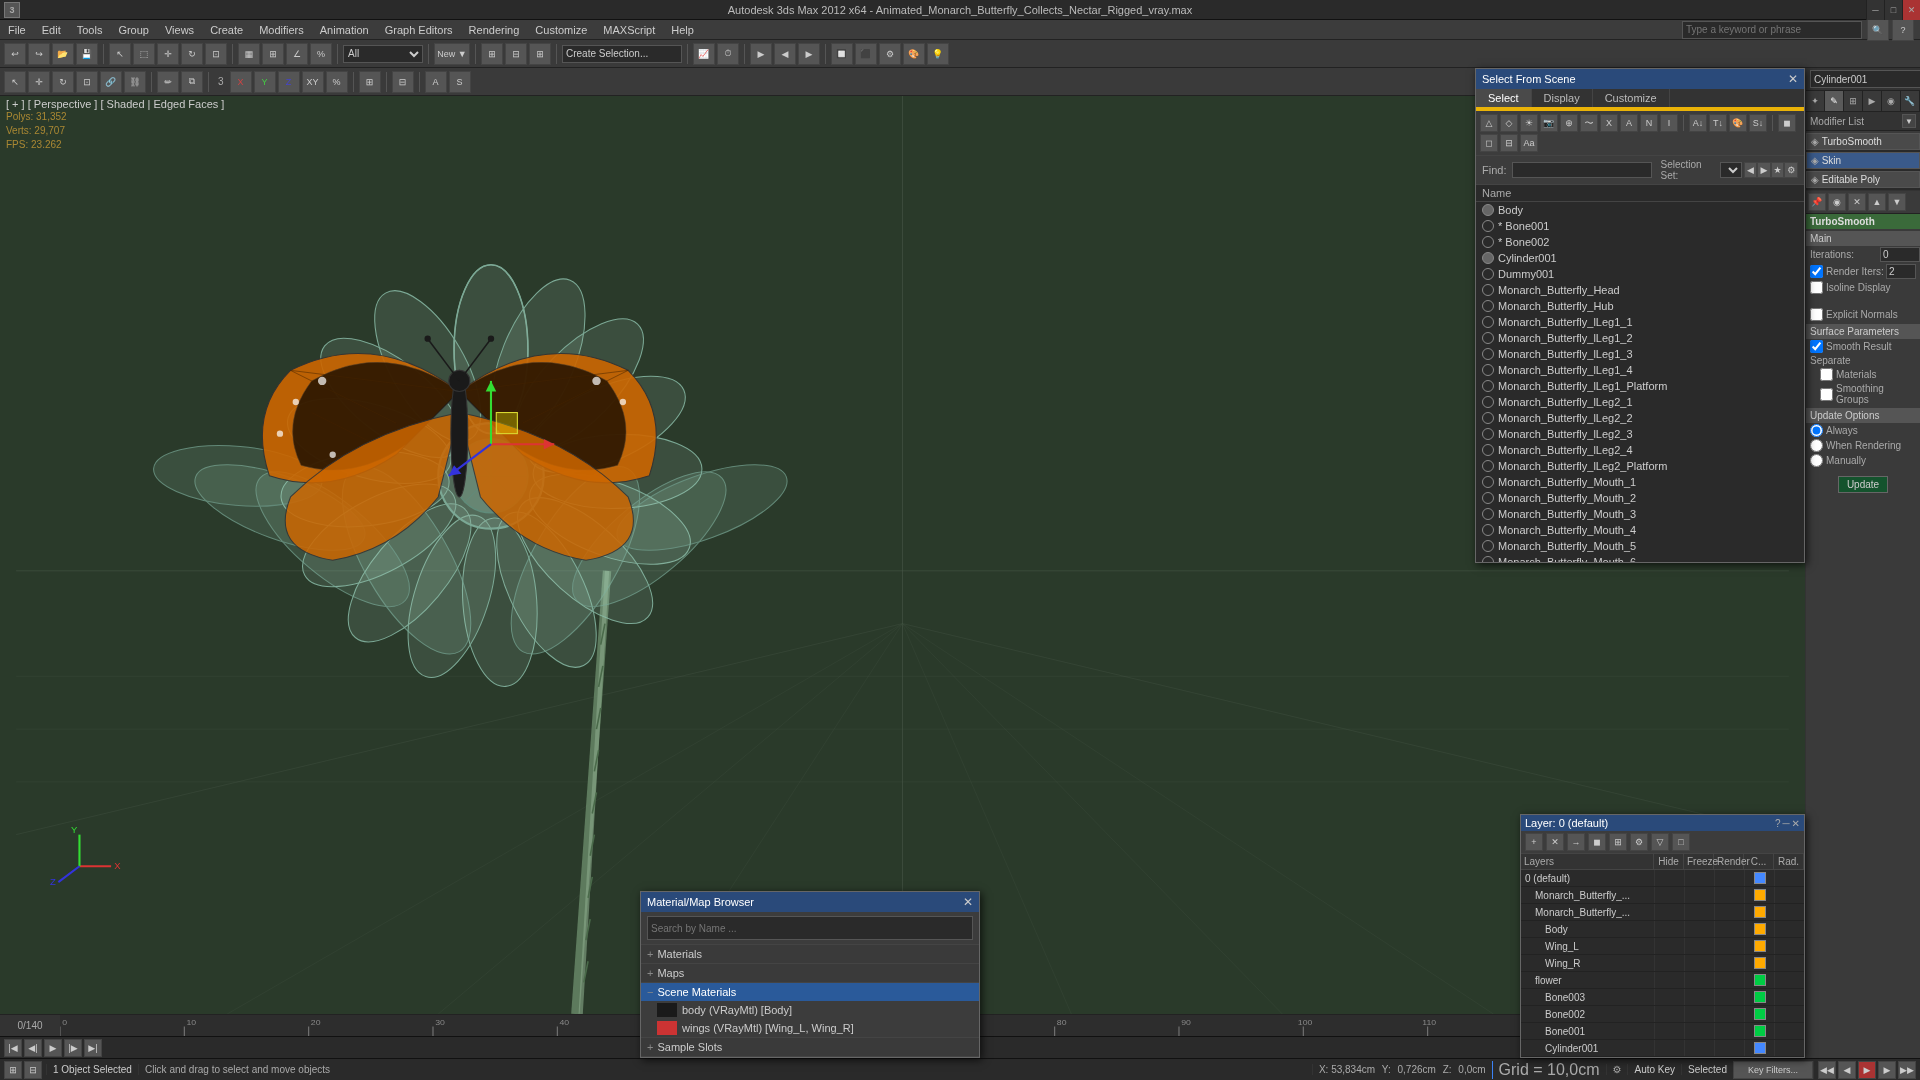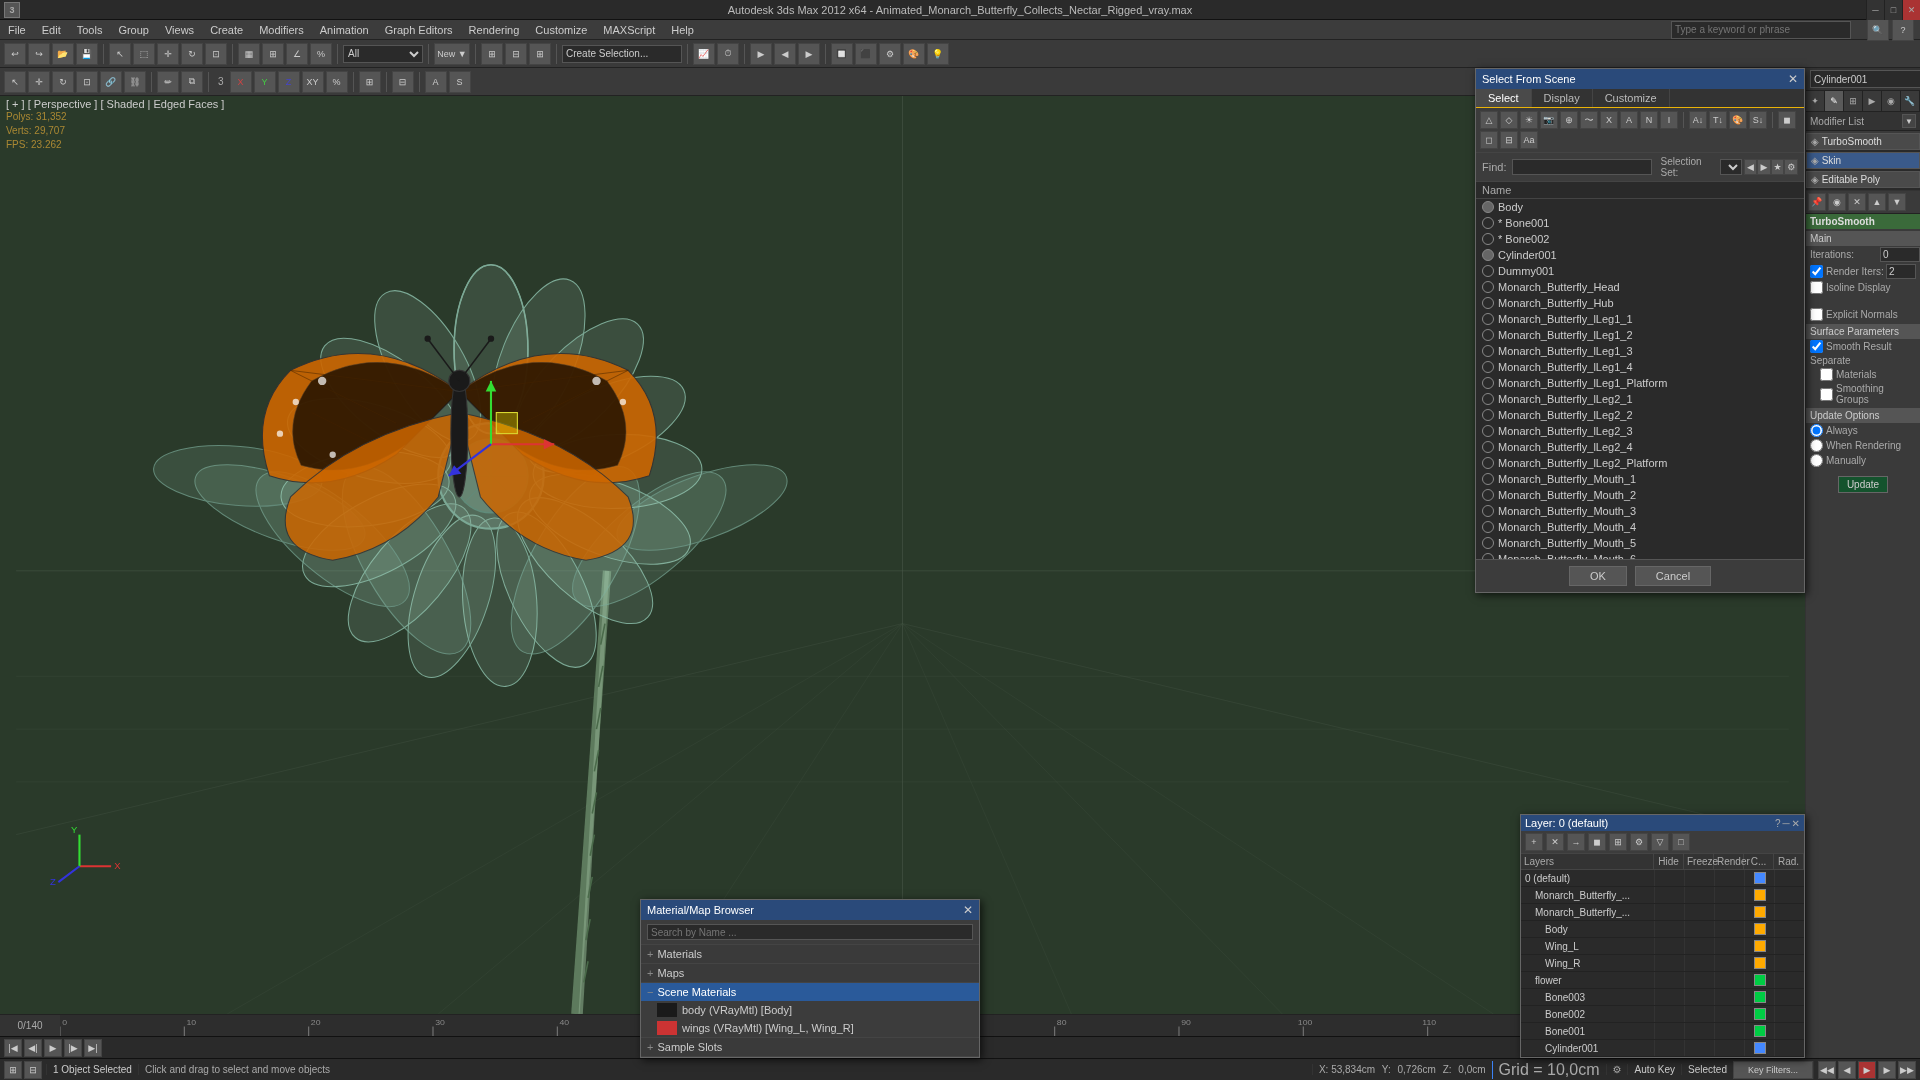--- a/index.html
+++ b/index.html
@@ -151,21 +151,21 @@
       justify-content: space-between;
     }
     .dialog-title-bar .dialog-close {
       cursor: pointer;
       color: #ccc;
       font-size: 12px;
     }
     .dialog-tabs {
       display: flex;
       background: #333;
-      border-bottom: 1px solid #eab308;
+      border-bottom: 4px solid #eab308;
     }
     .dialog-tab {
       padding: 3px 12px;
       font-size: 11px;
       color: #bbb;
       cursor: pointer;
       border-right: 1px solid #444;
     }
     .dialog-tab.active { background: #4a4a4a; color: #fff; }
     .dialog-toolbar {
@@ -530,21 +530,21 @@
   <div class="menu-item">Views</div>
   <div class="menu-item">Create</div>
   <div class="menu-item">Modifiers</div>
   <div class="menu-item">Animation</div>
   <div class="menu-item">Graph Editors</div>
   <div class="menu-item">Rendering</div>
   <div class="menu-item">Customize</div>
   <div class="menu-item">MAXScript</div>
   <div class="menu-item">Help</div>
   <div style="flex:1"></div>
-  <div style="display:flex;align-items:center;margin-right:16px;">
+  <div style="display:flex;align-items:center;margin-right:5px;">
     <input class="tb-input" style="width: 180px;" placeholder="Type a keyword or phrase">
   </div>
   <div style="display:flex;gap:3px;margin-right:6px;">
     <div class="tb-btn">🔍</div>
     <div class="tb-btn">?</div>
   </div>
 </div>
 
 <div id="toolbar1">
 
@@ -1006,24 +1006,20 @@
       </div>
       <div class="dialog-list-item">
         <div class="item-icon"></div>
         <span>Monarch_Butterfly_Mouth_5</span>
       </div>
       <div class="dialog-list-item">
         <div class="item-icon"></div>
         <span>Monarch_Butterfly_Mouth_6</span>
       </div>
     </div>
-  <div class="dialog-footer">
-    <button class="dialog-btn">OK</button>
-    <button class="dialog-btn">Cancel</button>
-  </div>
 </div>
 
 <div id="layers-panel">
   <div class="layers-header-bar">
     <span style="font-size:11px;color:#fff;">Layer: 0 (default)</span>
     <div style="display:flex;gap:2px;">
       <span style="color:#aaa;cursor:pointer;font-size:10px;">?</span>
       <span style="color:#aaa;cursor:pointer;font-size:10px;">─</span>
       <span style="color:#aaa;cursor:pointer;font-size:10px;">✕</span>
     </div>
@@ -1159,21 +1155,21 @@
       </div>
     </div>
 </div>
 
 <div id="material-browser">
   <div class="dialog-title-bar">
     <span>Material/Map Browser</span>
     <span class="dialog-close">✕</span>
   </div>
   <div class="mat-search-bar">
-    <input type="text" style="flex: 1 1 0%; background: rgb(42, 42, 42); border: 1px solid rgb(85, 85, 85); color: rgb(204, 204, 204); font-size: 10px; height: 16px; padding: 0px 3px;" placeholder="Search by Name ...">
+    <input type="text" style="flex: 1 1 0%; background: rgb(42, 42, 42); border: 1px solid rgb(85, 85, 85); color: rgb(204, 204, 204); font-size: 10px; height: 24px; padding: 0px 3px;" placeholder="Search by Name ...">
   </div>
   <div class="mat-section">
     <div class="mat-section-header">
       <span class="expand-icon">+</span>
       <span>Materials</span>
     </div>
   </div>
   <div class="mat-section">
     <div class="mat-section-header">
       <span class="expand-icon">+</span>

